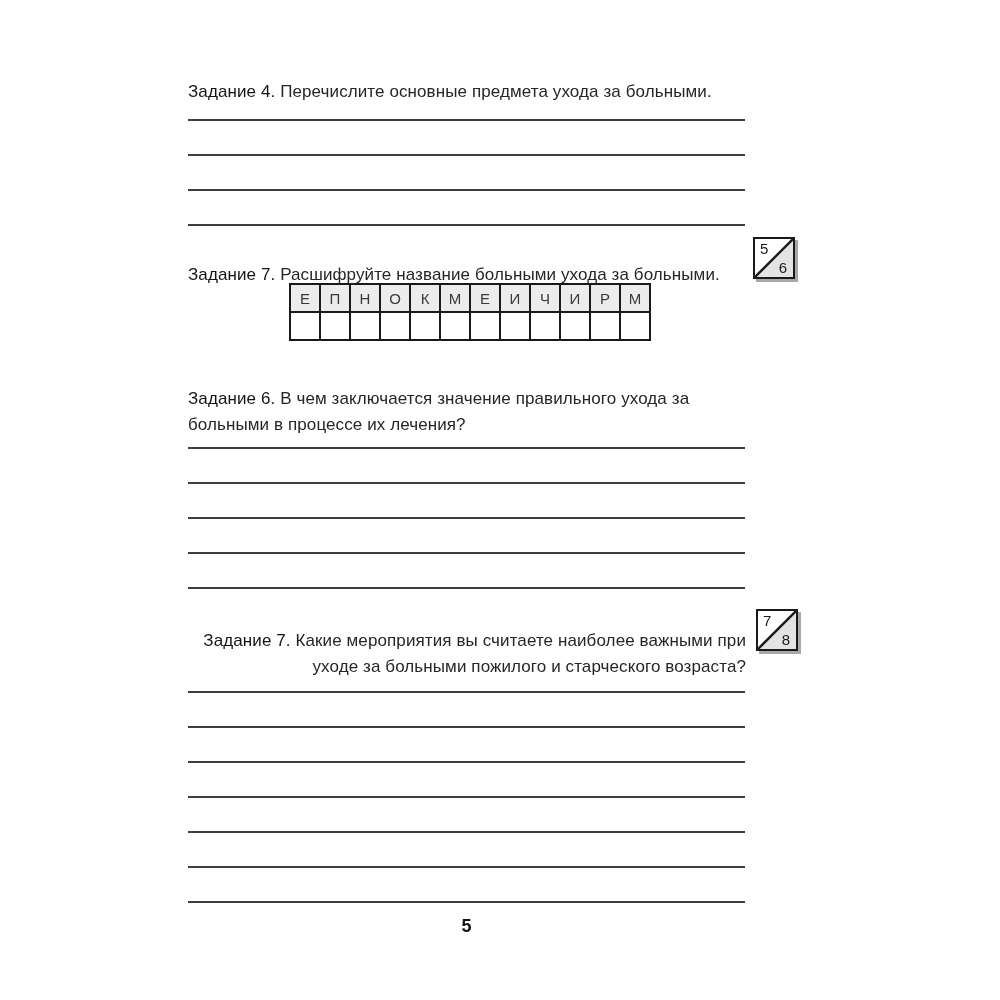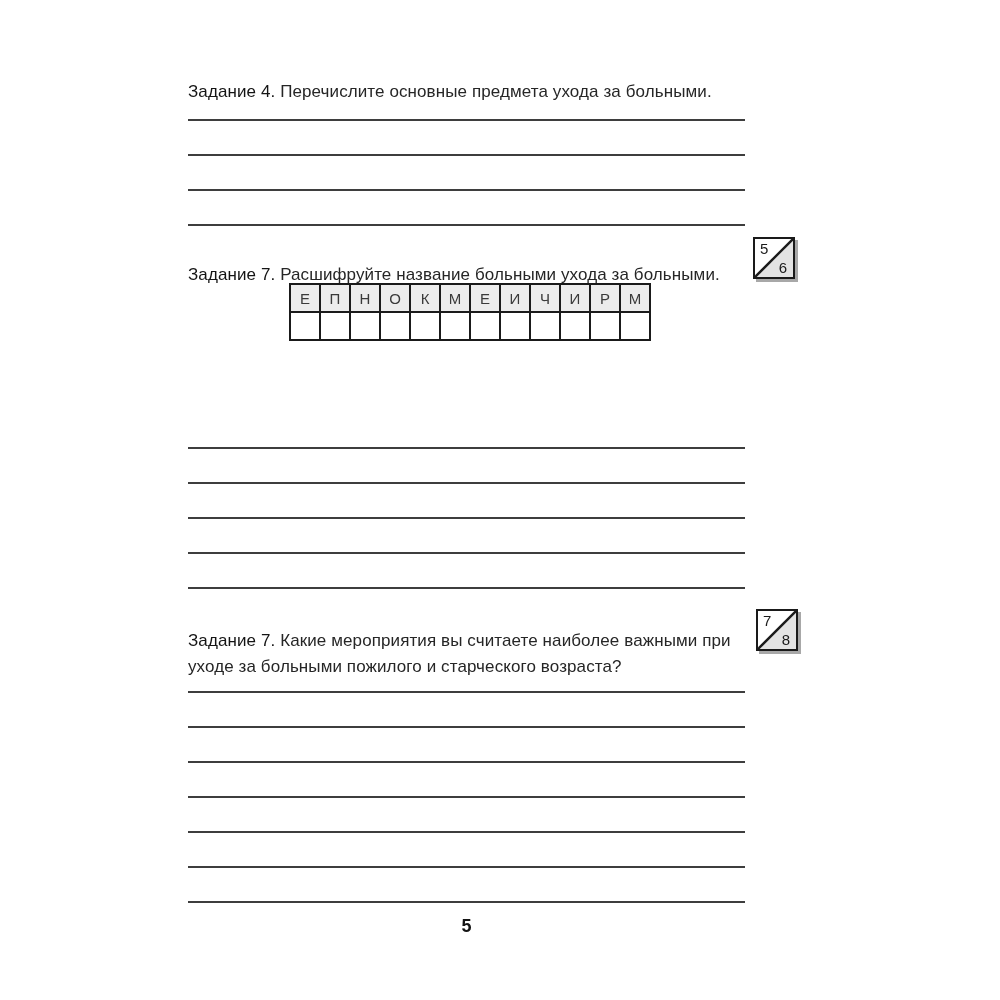--- a/index.html
+++ b/index.html
@@ -146,29 +146,32 @@
       <div class="cell blank"></div>
       <div class="cell blank"></div>
       <div class="cell blank"></div>
       <div class="cell blank"></div>
       <div class="cell blank"></div>
       <div class="cell blank"></div>
       <div class="cell blank"></div>
       <div class="cell blank"></div>
     </div>
 
+  <p class="task-title" style="top: 369px;">
+    <span class="label">Задание 6.</span><span> В чем заключается значение правильного ухода за больными в процессе их лечения?</span>
+  </p>
   <div class="lines-block" style="top: 414px;">
       <div class="answer-line"></div>
       <div class="answer-line"></div>
       <div class="answer-line"></div>
       <div class="answer-line"></div>
       <div class="answer-line"></div>
     </div>
 
-  <p class="task-title" style="top: 611px;">
+  <p class="task-title" style="top: 611px; text-align: right;">
     <span class="label">Задание 7.</span><span> Какие мероприятия вы считаете наиболее важными при уходе за больными пожилого и старческого возраста?</span>
   </p>
   <div class="badge badge-78">
     <svg viewBox="0 0 38 38">
       <polygon points="38,0 38,38 0,38" fill="#e3e3e3"></polygon>
       <line x1="-1" y1="39" x2="39" y2="-1" stroke="#1a1a1a" stroke-width="2.4"></line>
     </svg>
     <span class="b-top">7</span>
     <span class="b-bottom">8</span>
   </div>

